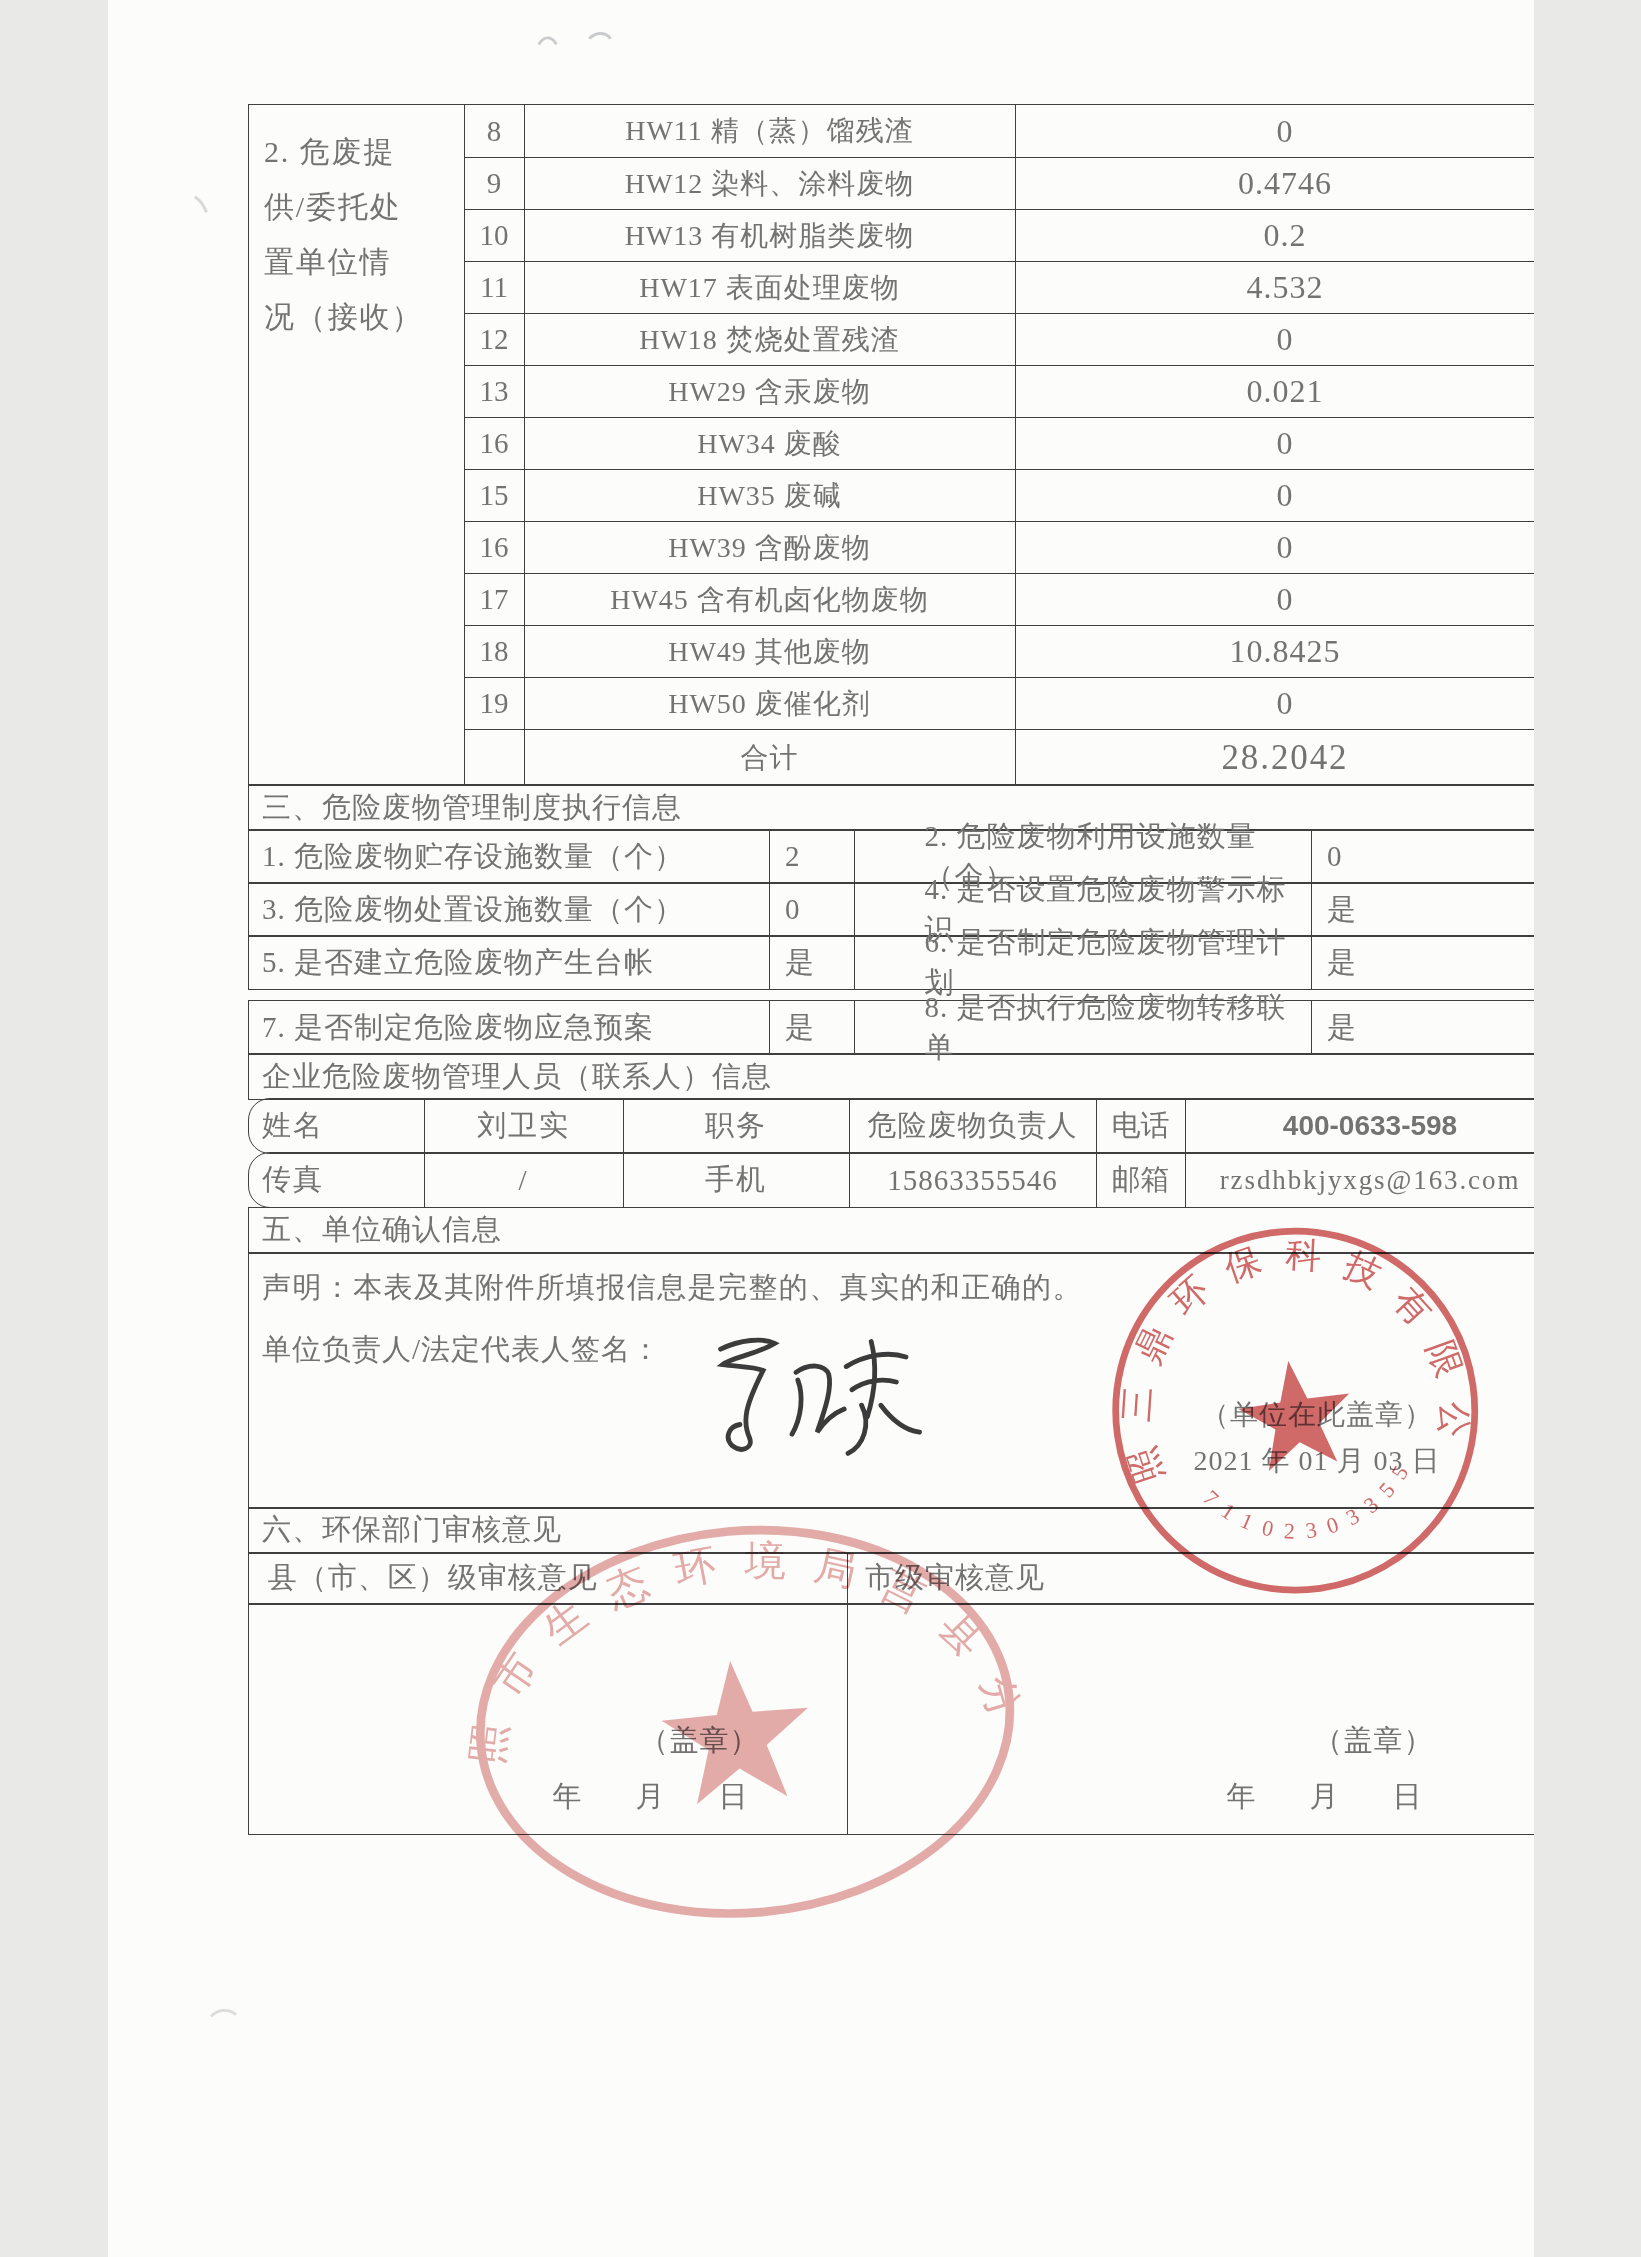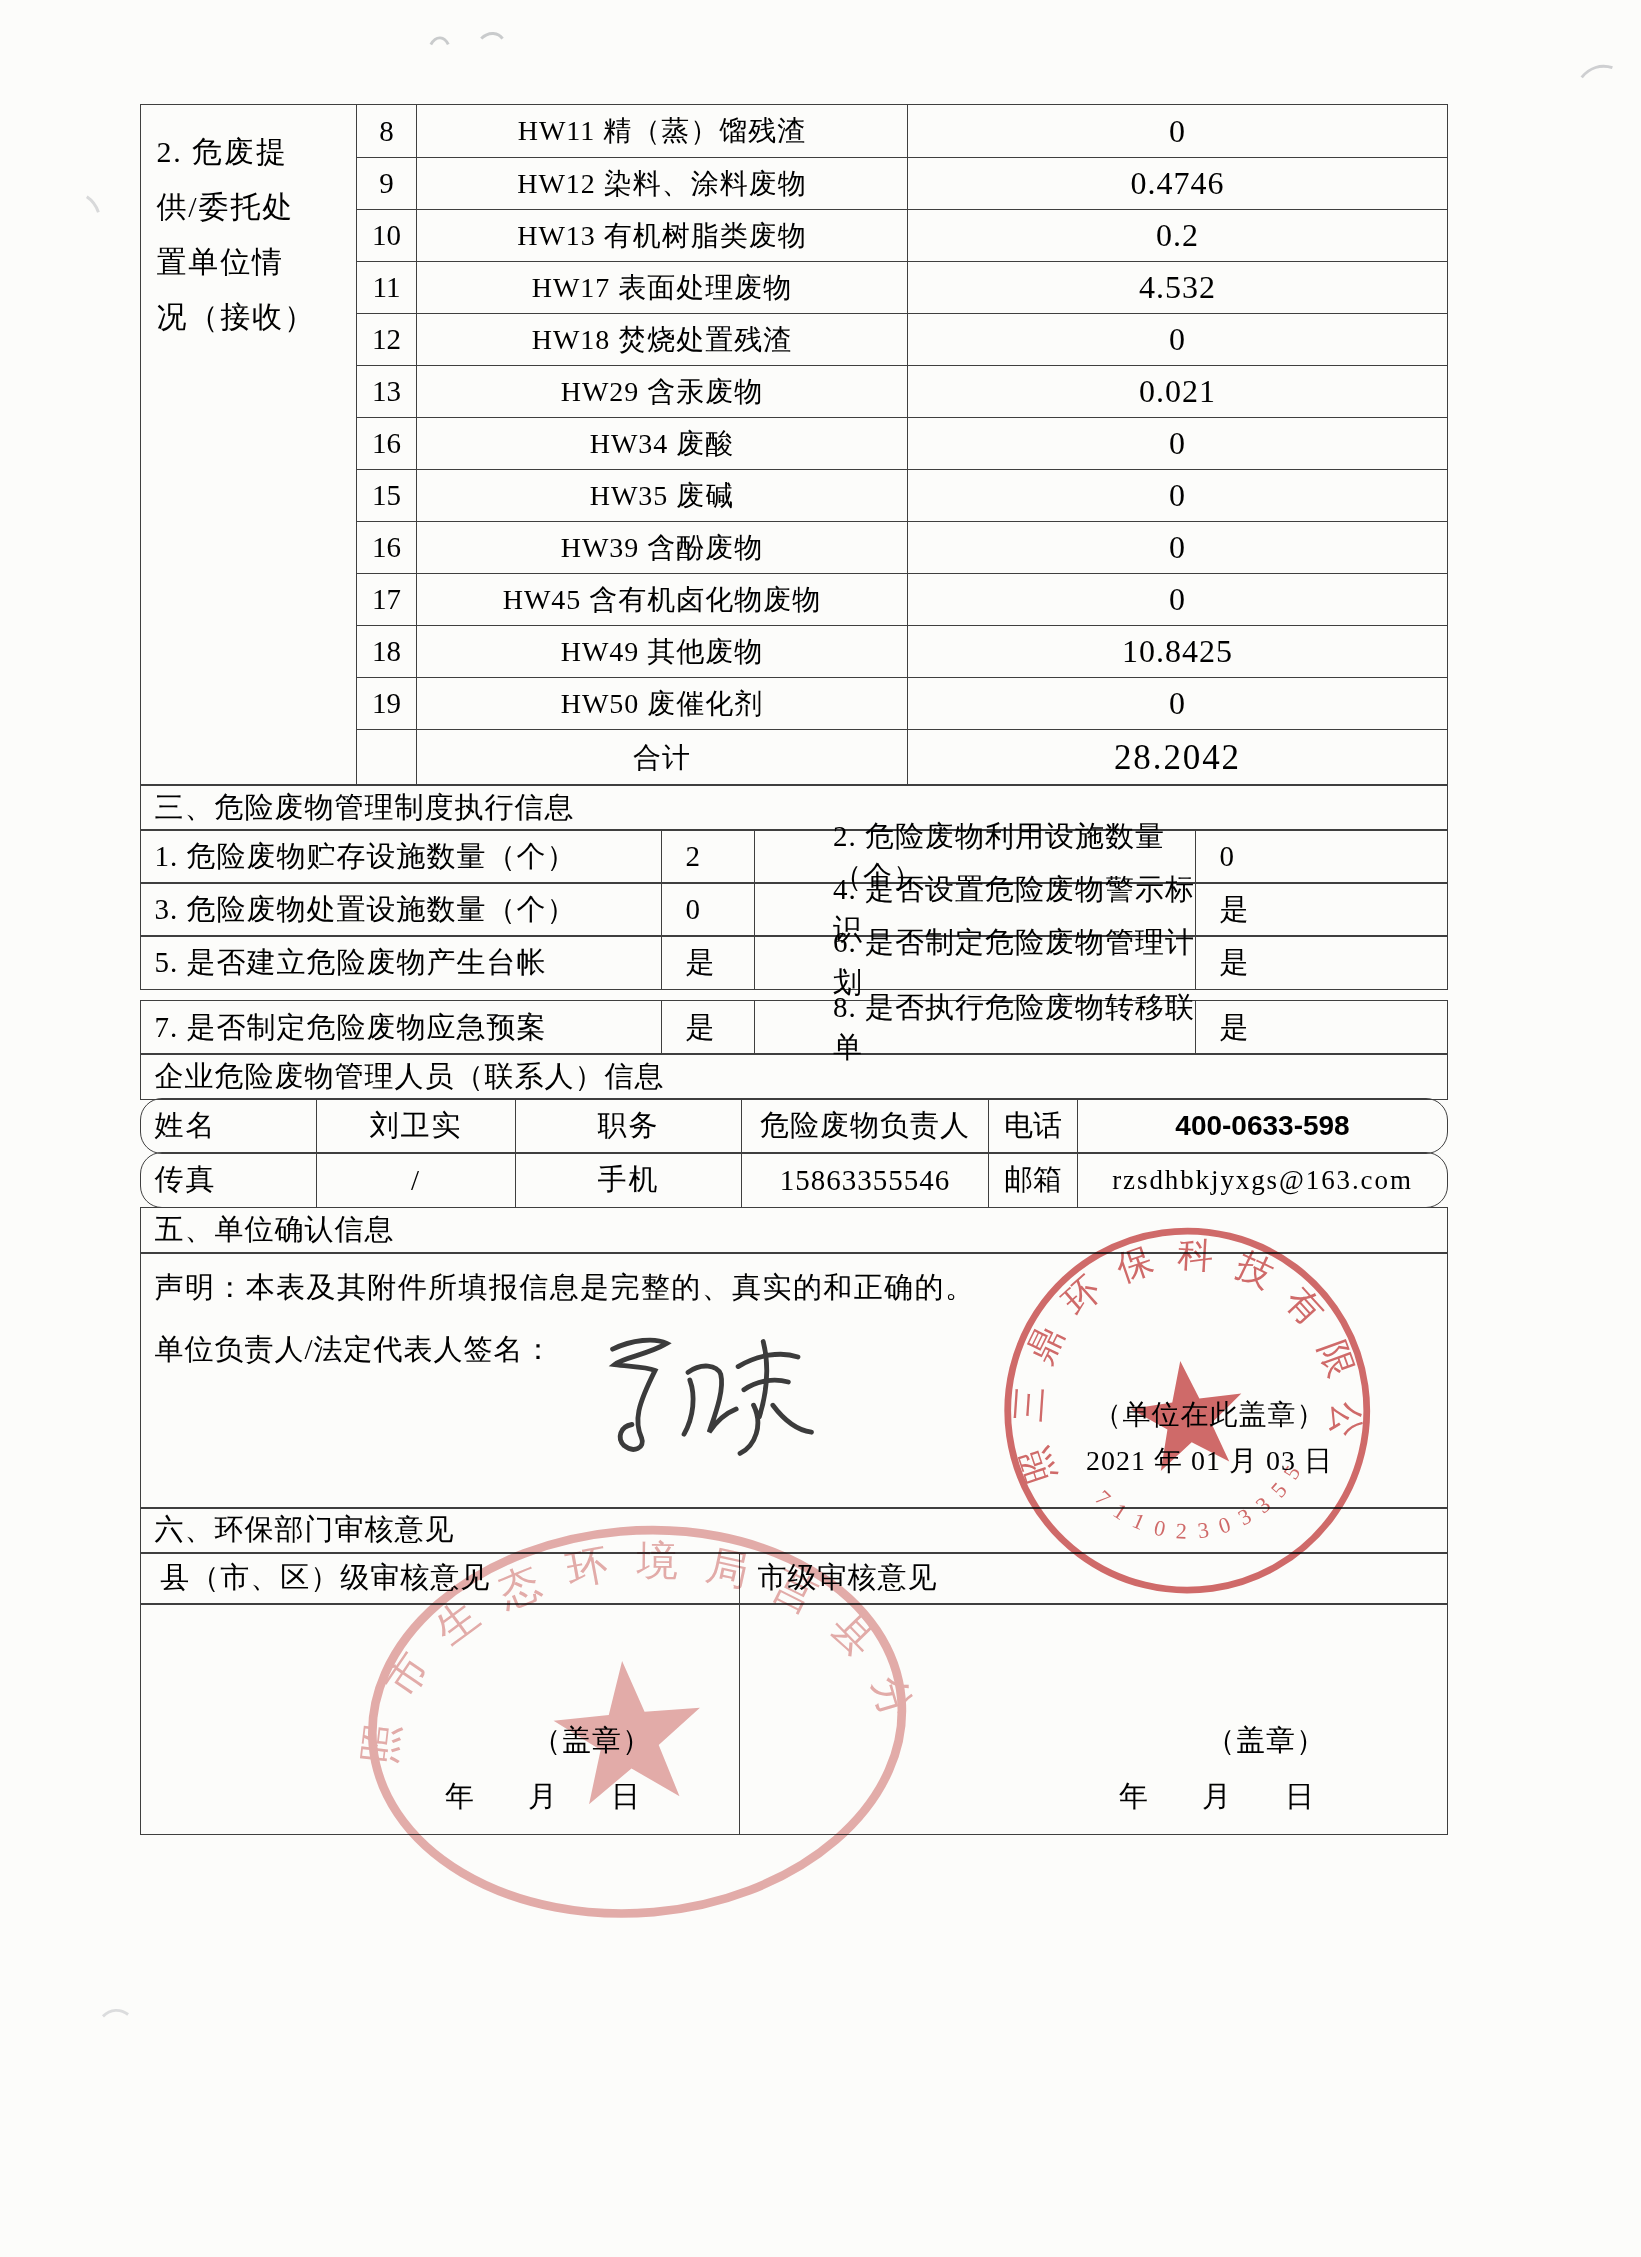--- a/index.html
+++ b/index.html
@@ -1,20 +1,20 @@
 <!DOCTYPE html>
 <html><head>
 <meta charset="utf-8">
 <style>
   * { margin:0; padding:0; box-sizing:border-box; }
   html,body { background:#e9e9e7; }
   .page {
-    position:relative; width:1641px; height:2257px; margin:0 auto;
+    position:relative; width:1426px; height:2257px; margin:0 auto;
     background:#fcfcfa; overflow:hidden;
-    font-family:"Liberation Serif","DejaVu Serif",serif; color:#000000;
+    font-family:"Liberation Serif","DejaVu Serif",serif; color:#737373;
   }
   .content { position:absolute; left:140px; top:104px; width:1308px; }
   .box { border:1.9px solid #3f3f3f; margin-top:-1.9px; }
   .content > .box:first-child { margin-top:0; }
 
   
   .waste-table { display:flex; align-items:stretch; }
   .wt-group {
     width:216px; border-right:1.9px solid #3f3f3f; font-size:30px;
     line-height:55px; padding:19.3px 11.6px 0 15.4px; white-space:pre-line;
@@ -26,21 +26,21 @@
   .wt-total { height:56px; }
   .wt-no  { width:60px; border-right:1.4px solid #3f3f3f; display:flex; align-items:center; justify-content:center; font-size:29px; }
   .wt-name{ flex:1; border-right:1.4px solid #3f3f3f; display:flex; align-items:center; justify-content:center; font-size:28px; letter-spacing:1px; }
   .wt-val { width:539px; display:flex; align-items:center; justify-content:center; font-size:32px; letter-spacing:1px; }
   .wt-val-total { font-size:35px; letter-spacing:1.9px; }
 
   
   .title-row { height:47px; display:flex; align-items:center; padding-left:13.5px; font-size:29px; letter-spacing:1px; }
 
   
-  .exec-rows .exec-row { margin-top:-1.9px;gap:8px; }
+  .exec-rows .exec-row { margin-top:-1.9px; }
   .exec-rows .exec-row:nth-child(4) { margin-top:9.7px; }
   .exec-row { display:flex; height:55px; }
   .exec-row > div { display:flex; align-items:center; font-size:29px; }
   .e-l1 { width:521px; padding-left:13.5px; border-right:1.9px solid #3f3f3f; letter-spacing:1px; }
   .e-v1 { width:85px;  padding-left:15.4px; border-right:1.9px solid #3f3f3f; }
   .e-l2 { flex:1; padding-left:70px; border-right:1.9px solid #3f3f3f; letter-spacing:1px; }
   .e-v2 { width:243px; padding-left:15.4px; }
 
   
   .contact-rows .contact-row { margin-top:-1.9px; }

